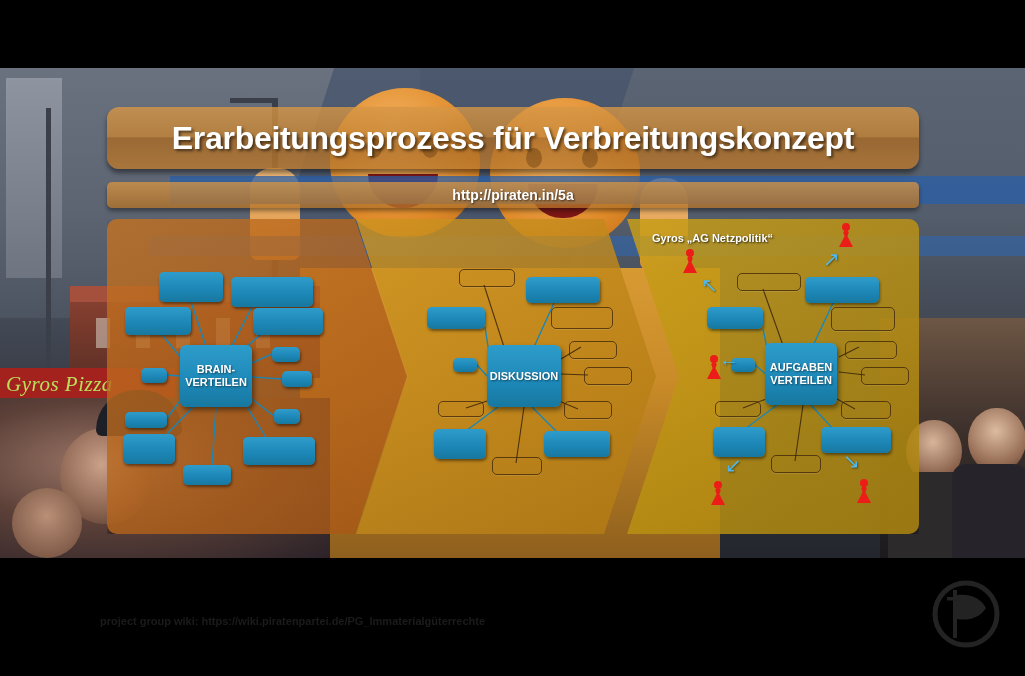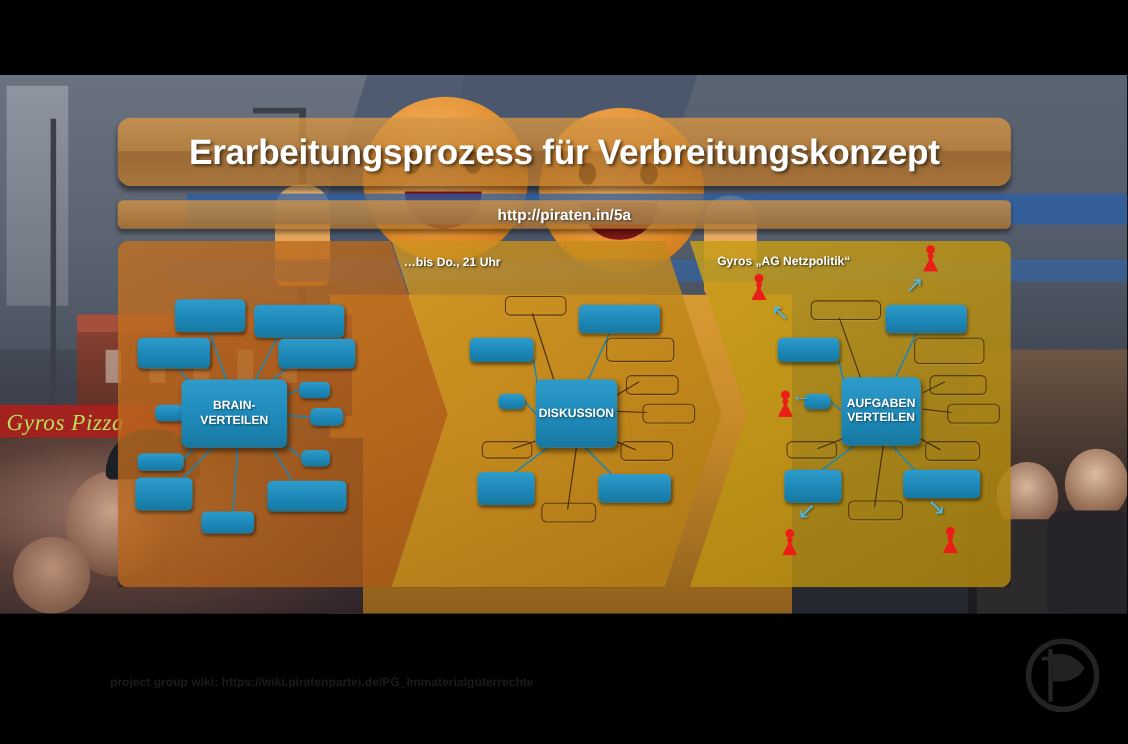--- a/index.html
+++ b/index.html
@@ -187,21 +187,20 @@
     </div>
 
     <div class="urlbar">
       <span>http://piraten.in/5a</span>
     </div>
 
     <div class="stage-panel" id="panel-1"></div>
     <div class="stage-panel" id="panel-2"></div>
     <div class="stage-panel" id="panel-3"></div>
 
-    <div class="stage-label" id="label-2">…bis Do., 21 Uhr</div>
     <div class="stage-label" id="label-3">
       <div>Gyros „AG Netzpolitik“</div>
     </div>
 
     <div class="mindmap" id="map-1">
       <svg width="300" height="315">
         <g stroke="#1c86b6" stroke-width="1.4" fill="none">
           <line x1="109" y1="157" x2="84" y2="83"></line>
           <line x1="112" y1="152" x2="146" y2="86"></line>
           <line x1="114" y1="150" x2="168" y2="103"></line>
@@ -221,21 +220,21 @@
       <div class="node" style="left:18px;top:88px;width:66px;height:28px"></div>
       <div class="node" style="left:146px;top:89px;width:70px;height:27px"></div>
       <div class="node" style="left:165px;top:128px;width:28px;height:15px"></div>
       <div class="node" style="left:34px;top:149px;width:26px;height:15px"></div>
       <div class="node" style="left:175px;top:152px;width:30px;height:16px"></div>
       <div class="node" style="left:167px;top:190px;width:26px;height:15px"></div>
       <div class="node" style="left:18px;top:193px;width:42px;height:16px"></div>
       <div class="node" style="left:16px;top:215px;width:52px;height:30px"></div>
       <div class="node" style="left:136px;top:218px;width:72px;height:28px"></div>
       <div class="node" style="left:76px;top:246px;width:48px;height:20px"></div>
-      <div class="hub" style="left:58px;top:126px;width:96px;height:62px">
+      <div class="hub" style="left:73px;top:126px;width:72px;height:62px">
         <div>
           <div>BRAIN-</div>
           <div>VERTEILEN</div>
         </div>
       </div>
     </div>
 
     <div class="mindmap" id="map-2">
       <svg width="300" height="315">
         <g stroke="#1c86b6" stroke-width="1.4" fill="none">

